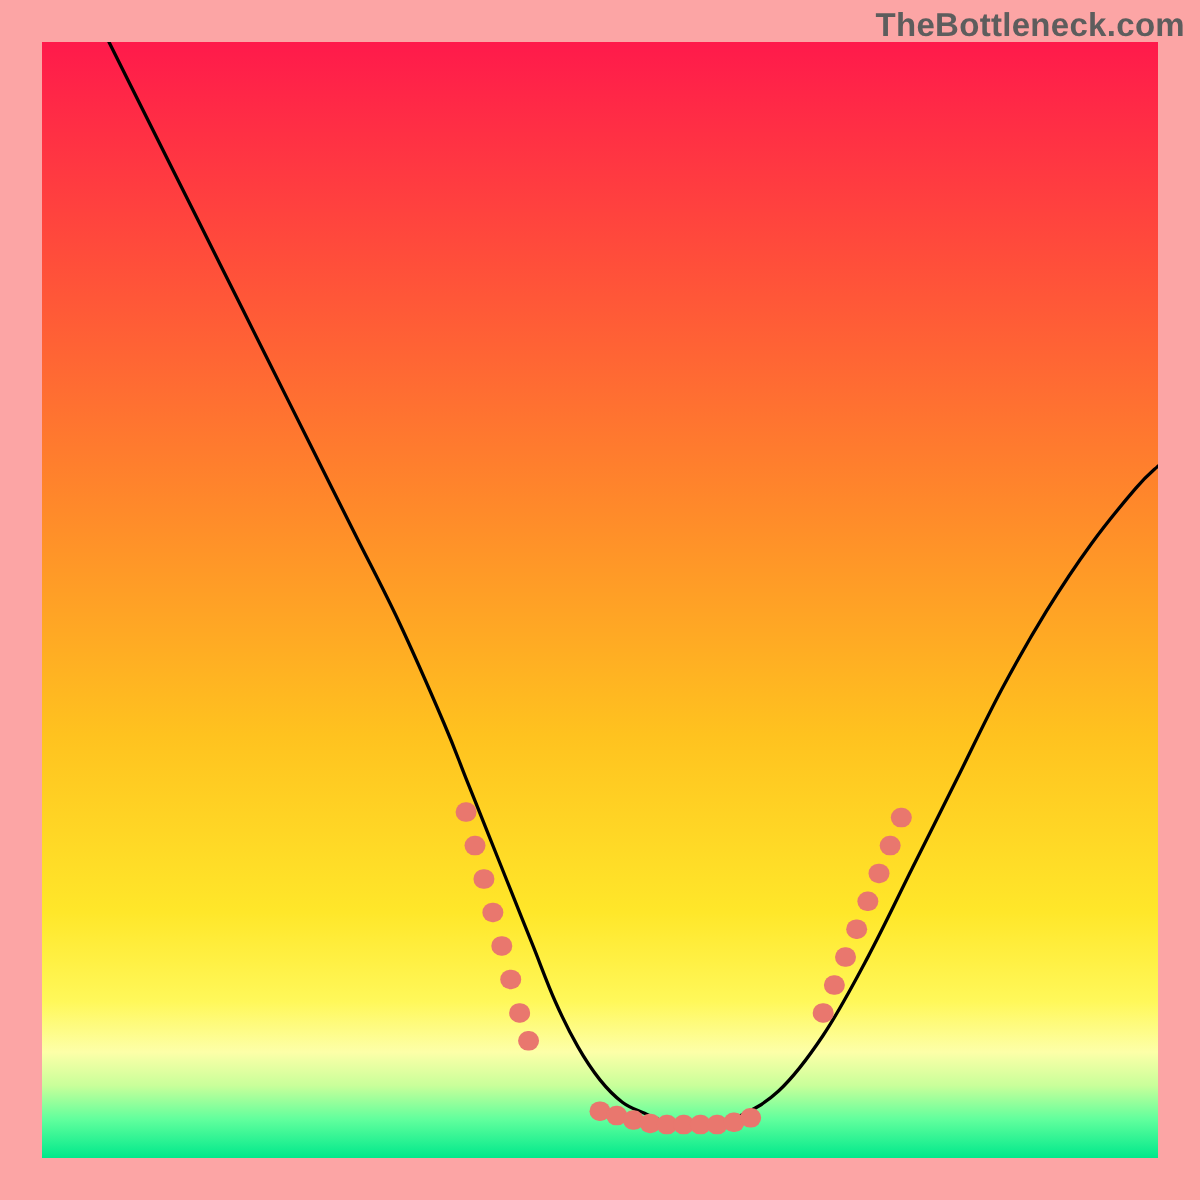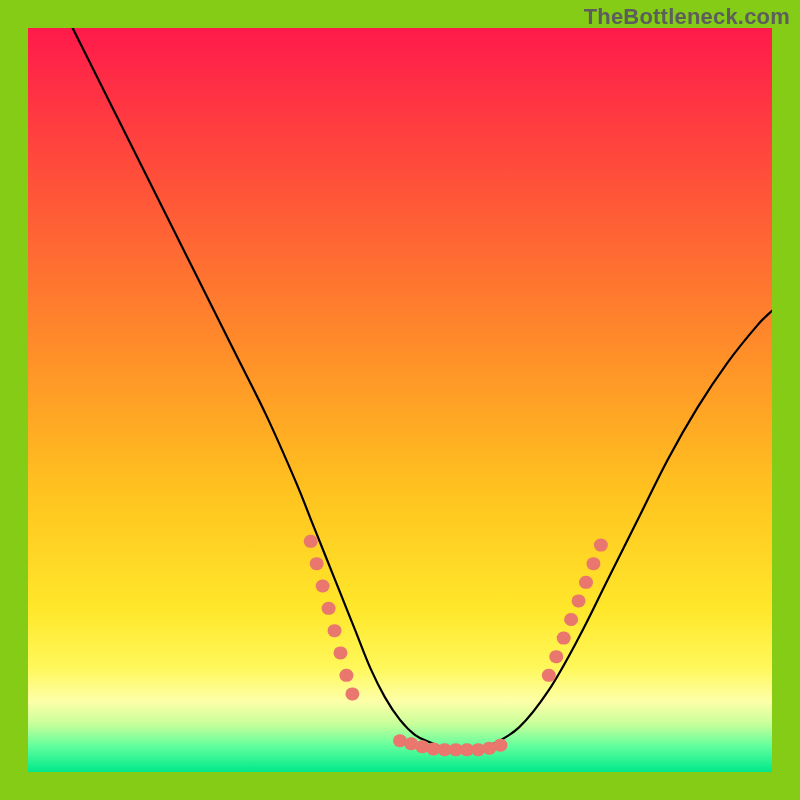--- a/index.html
+++ b/index.html
@@ -9,21 +9,21 @@
     height: 800px;
     background: #000;
     overflow: hidden;
   }
   .frame {
     position: absolute;
     left: 0;
     top: 0;
     width: 800px;
     height: 800px;
-    background: #84cc16;
+    background: #fca5a5;
   }
   .plot {
     position: absolute;
     left: 28px;
     top: 28px;
     width: 744px;
     height: 744px;
     overflow: hidden;
   }
   .watermark {

